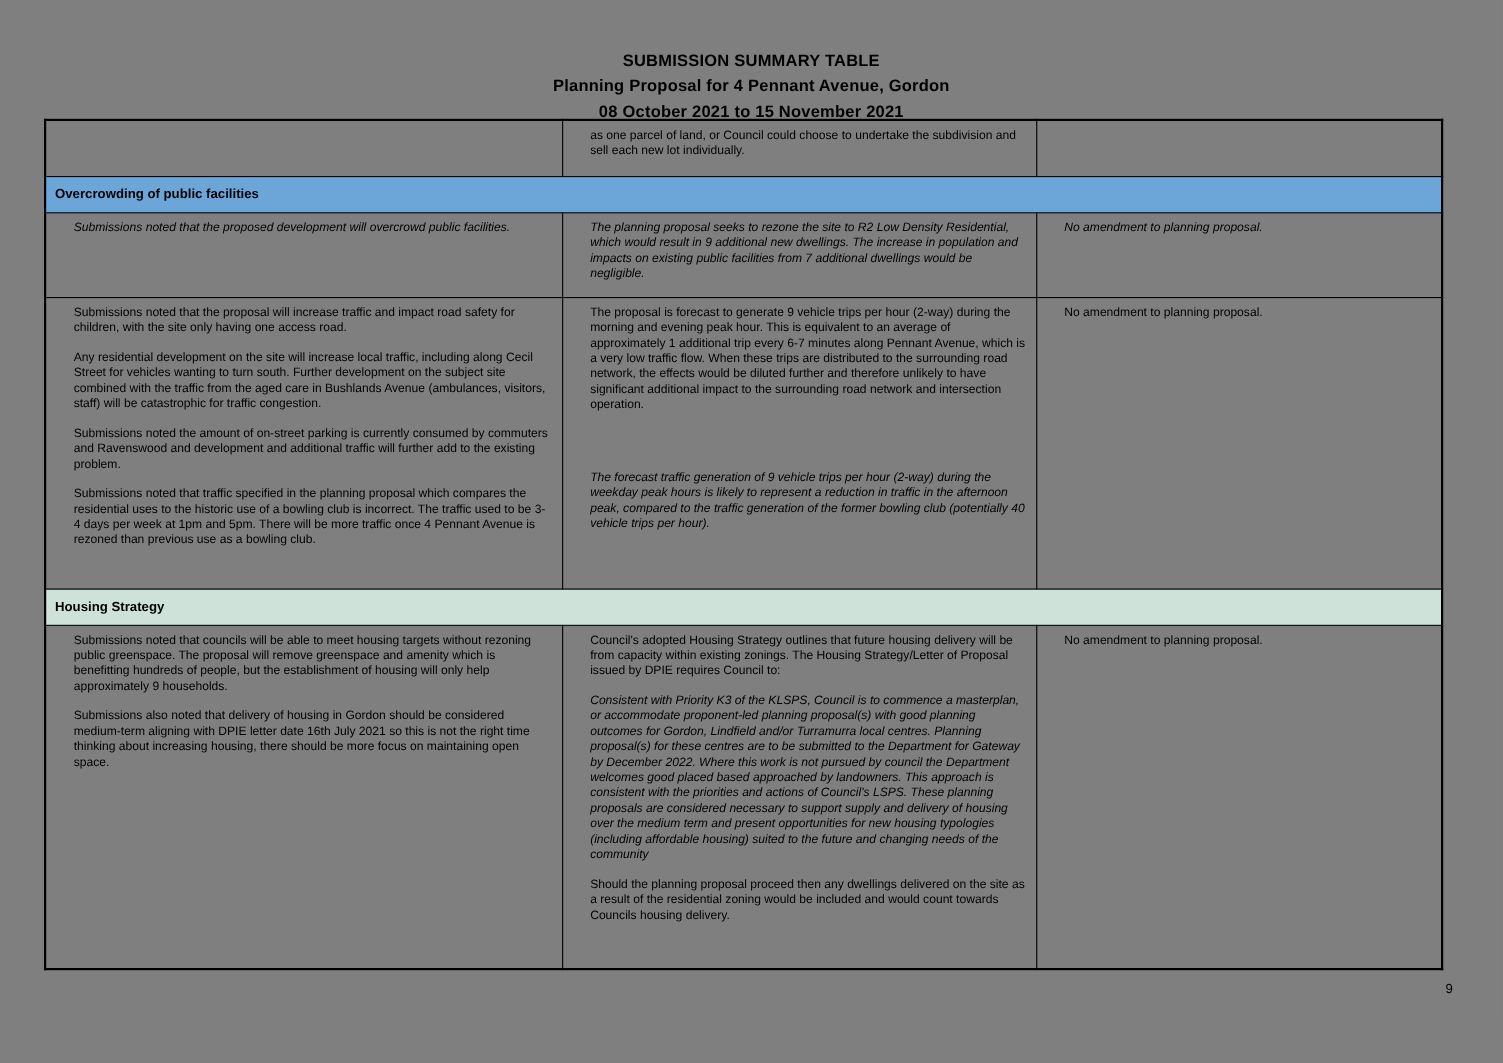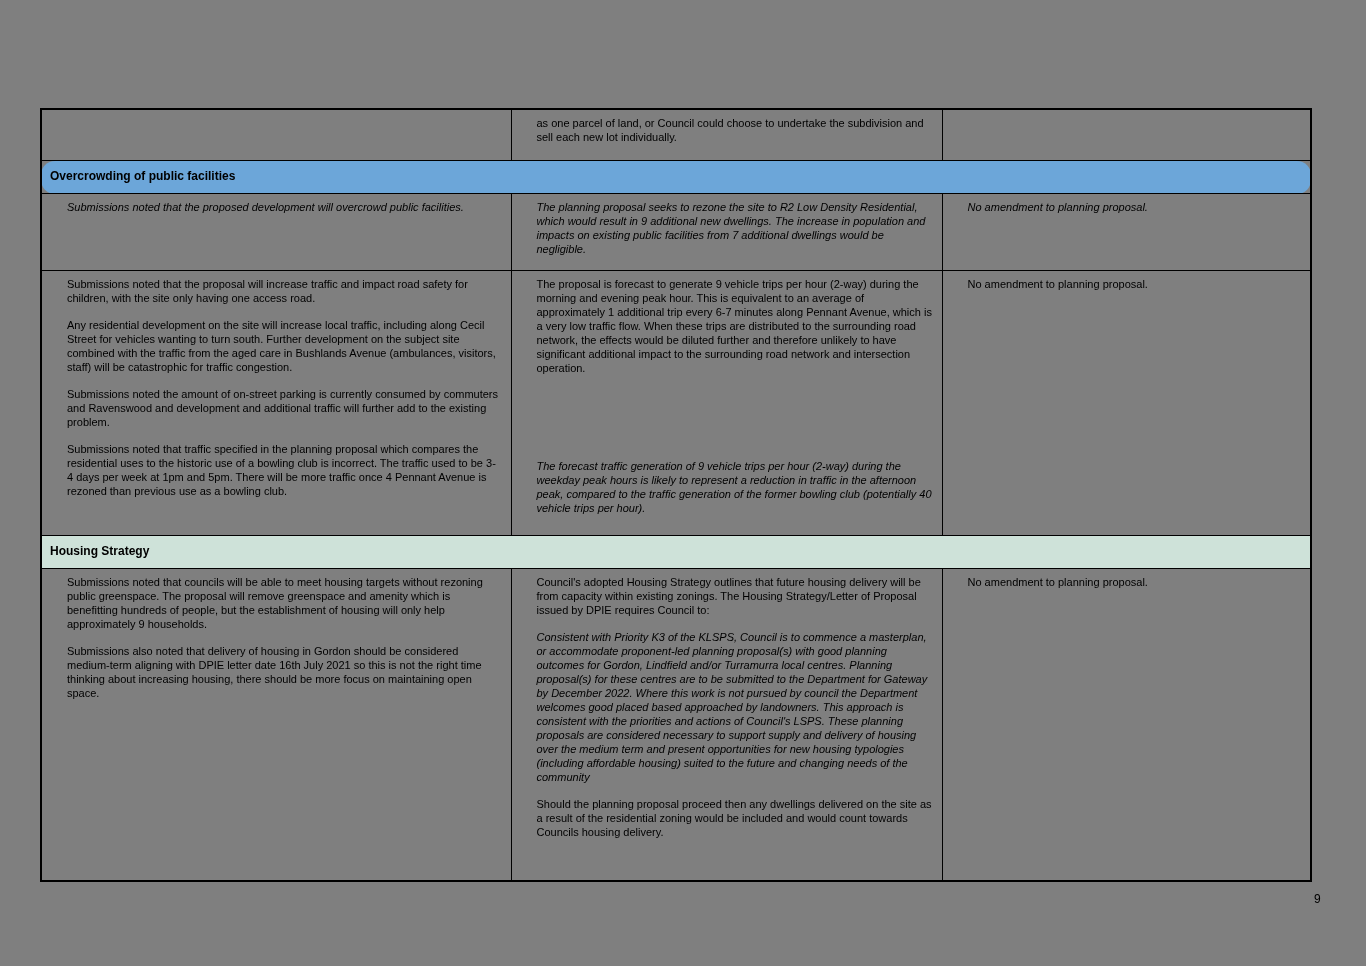--- a/index.html
+++ b/index.html
@@ -58,37 +58,42 @@
   tr.r-overcrowd td{height:66px;font-style:italic;}
   tr.r-traffic td{height:254px;}
   tr.r-housing td{height:301px;}
   td.section{
     font-weight:bold;
     font-size:12px;
     padding:8px 8px 7px 8px;
     height:17px;
     line-height:14px;
   }
-  td.section.blue{background:var(--section-blue);border-radius:14px;}
+  td.section.blue{background:var(--section-blue);}
   td.section.teal{background:var(--section-teal);}
-  .gap-large{margin-top:84px;}
+  .gap-large{margin-top:52px;}
   .italic{font-style:italic;}
   .page-number{
     position:absolute;
     left:1314px;
     top:892px;
     font-size:12px;
     line-height:14px;
   }
 </style>
 </head>
 <body>
 
 <div class="page">
 
+  <div class="doc-title">
+    <div>SUBMISSION SUMMARY TABLE</div>
+    <div>Planning Proposal for 4 Pennant Avenue, Gordon</div>
+    <div>08 October 2021 to 15 November 2021</div>
+  </div>
 
   <table class="summary">
     <colgroup>
         <col class="c1">
         <col class="c2">
         <col class="c3">
       </colgroup>
     <tbody>
 
       <tr class="r-cont">

